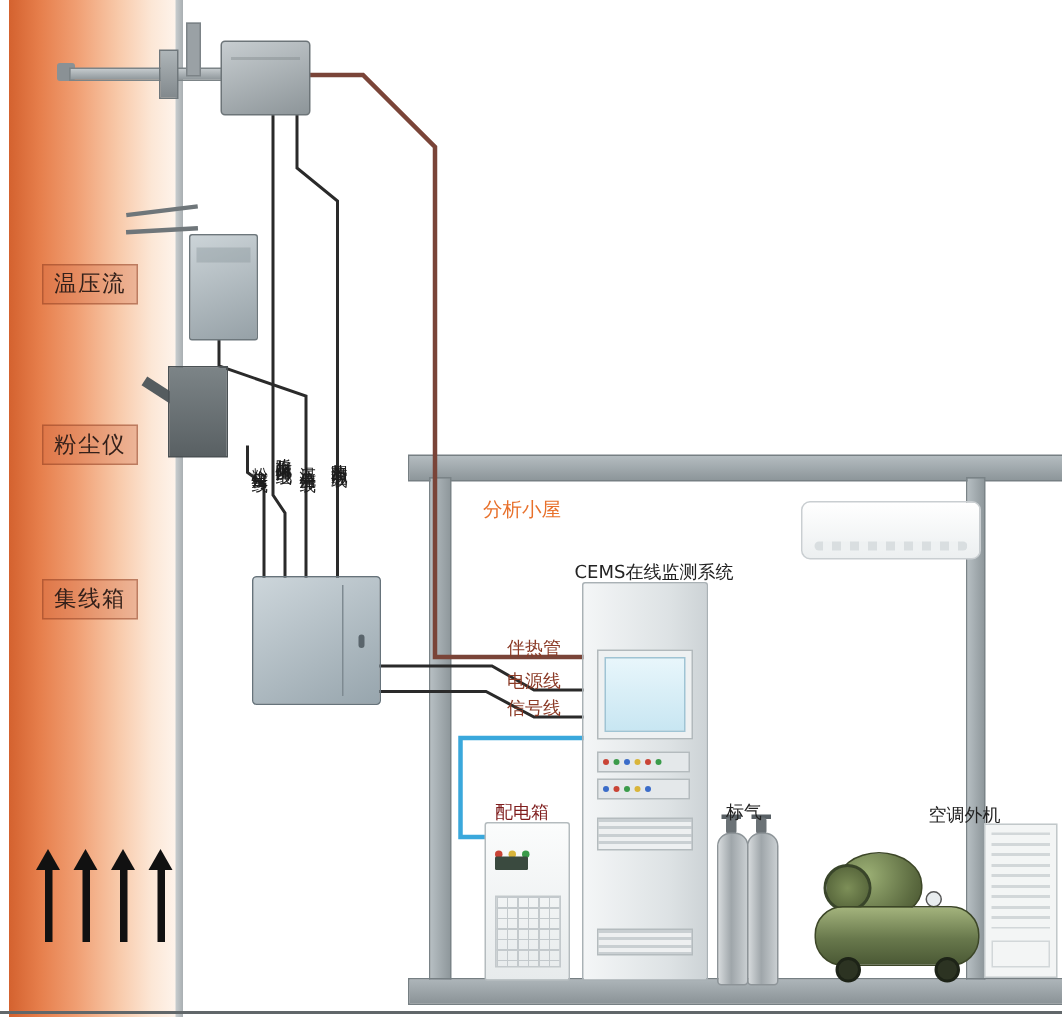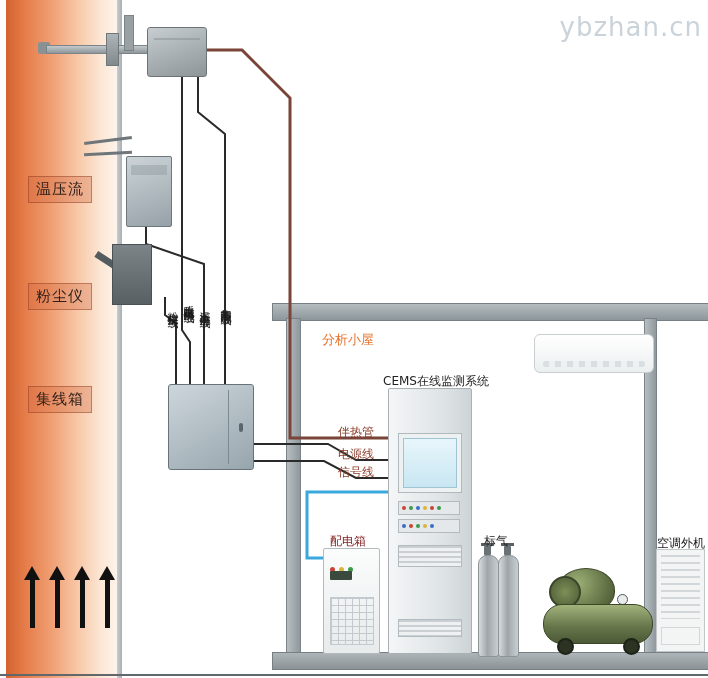--- a/index.html
+++ b/index.html
@@ -104,21 +104,21 @@
   .comp{left:543px;top:566px;width:110px;height:86px;z-index:10;}
   .comp-motor{position:absolute;left:14px;top:2px;width:56px;height:42px;border:1px solid #3c4627;
     background:radial-gradient(circle at 35% 35%,#9cb075,#5d6c41 70%,#46522e);border-radius:50% 50% 45% 45%;}
   .comp-fan{position:absolute;left:6px;top:10px;width:28px;height:28px;border-radius:50%;
     background:radial-gradient(#7d8f58,#4c5a33);border:2px solid #39452a;}
   .comp-gauge{position:absolute;left:74px;top:28px;width:9px;height:9px;background:#e8ecee;border:1px solid #555;border-radius:50%;}
   .comp-tank{position:absolute;left:0;top:38px;width:108px;height:38px;border:1px solid #3c4627;border-radius:19px;
     background:linear-gradient(#a3b37c,#68784c 55%,#4b5935);}
   .comp-wheel{position:absolute;top:72px;width:13px;height:13px;background:#2c3322;border:2px solid #1d2317;border-radius:50%;}
 
-  .aco-label{left:657px;top:535px;font-size:12px;color:#222;z-index:25;}
+  .aco-label{left:619px;top:535px;font-size:12px;color:#222;z-index:25;}
   .aco-box{left:656px;top:549px;width:47px;height:101px;z-index:10;background:#f3f5f5;border:1px solid #c2c8ca;}
   .aco-box .slats{position:absolute;left:4px;right:4px;top:5px;height:64px;
     background:repeating-linear-gradient(to bottom,#d2d7d9 0 2px,#f3f5f5 2px 7px);}
   .aco-box .bottom{position:absolute;left:4px;right:4px;bottom:6px;height:16px;border:1px solid #d2d7d9;}
 
   
   .wlabel{font-size:12px;color:#8b3a26;z-index:25;white-space:nowrap;font-family:Liberation Serif, serif;}
 
   
   #wires{position:absolute;left:0;top:0;width:708px;height:678px;z-index:8;pointer-events:none;}
@@ -256,15 +256,14 @@
   <div class="abs aco-label">空调外机</div>
   <div class="abs aco-box">
     <div class="slats"></div>
     <div class="bottom"></div>
   </div>
 
   <div class="abs wlabel" style="left:338px;top:424px">伴热管</div>
   <div class="abs wlabel" style="left:338px;top:446px">电源线</div>
   <div class="abs wlabel" style="left:338px;top:464px">信号线</div>
 
-  <div class="abs watermark">ybzhan.cn</div>
 
 </div>
 
 </body></html>

